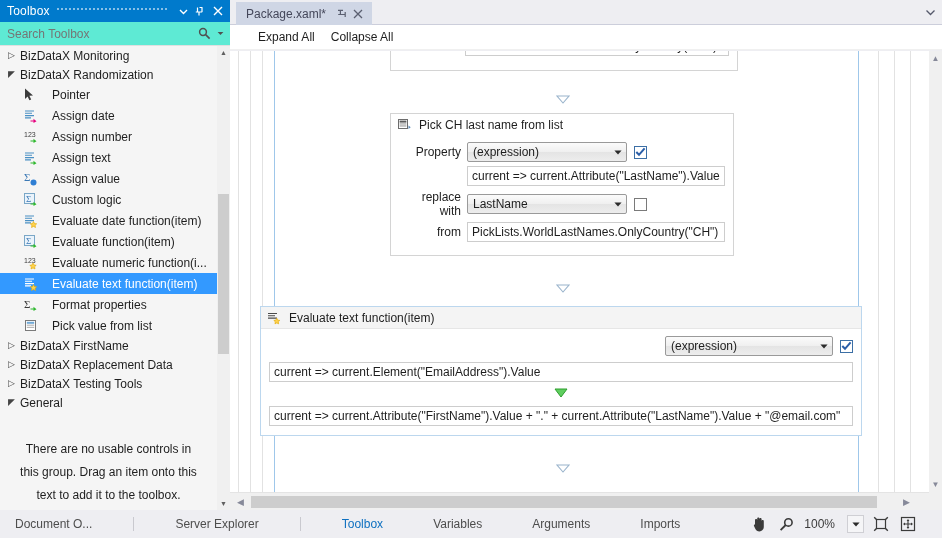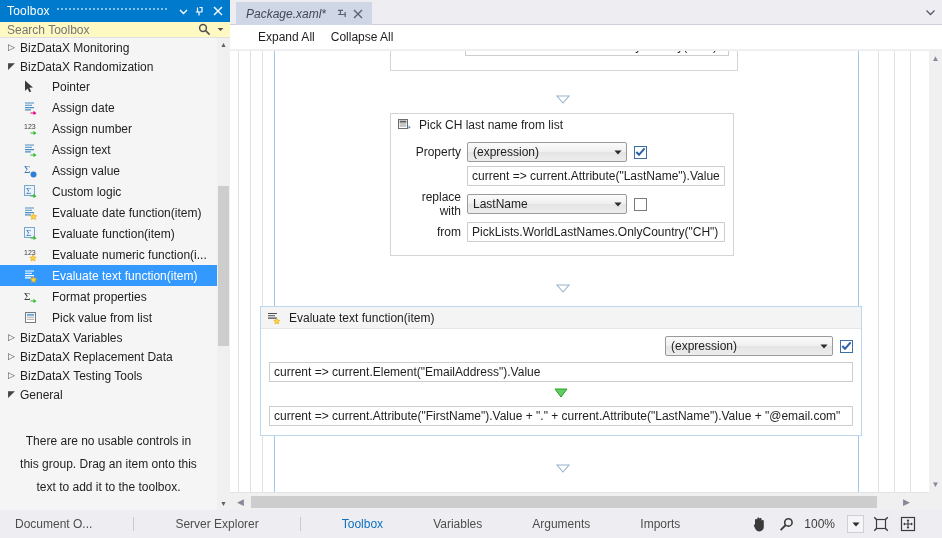--- a/index.html
+++ b/index.html
@@ -34,21 +34,21 @@
     background-repeat: repeat-x;
   }
   .tb-ico {
     width: 17px; height: 18px; flex: none;
     display: flex; align-items: center; justify-content: center;
     color: #fff; cursor: default;
   }
   .tb-ico svg { display: block; }
 
   .tb-search {
-    height: 16px; background: #fef9c3; border-bottom: 1px solid #e0e0e0;
+    height: 24px; background: #5eead4; border-bottom: 1px solid #e0e0e0;
     display: flex; align-items: center; padding: 0 4px 0 7px; flex: none;
     position: relative;
   }
   .tb-search-input {
     flex: 1; border: 0; background: transparent; outline: none;
     font-family: "Liberation Sans", sans-serif; font-size: 12px; color: #6d6d6d;
     padding: 0;
   }
   .tb-search-icons { display: flex; align-items: center; gap: 2px; }
 
@@ -96,21 +96,21 @@
     position: absolute; left: 230px; top: 0; right: 0; height: 510px;
     background: #eeeef2;
   }
   .tabstrip {
     height: 25px; background: #eeeef2; position: relative;
     border-bottom: 1px solid #cccedb;
   }
   .tab {
     position: absolute; left: 6px; top: 2px; height: 23px;
     background: #cfd6e5; display: flex; align-items: center;
-    padding: 0 6px 0 10px; font-size: 12px; color: #44475a; font-style: italic;
+    padding: 0 6px 0 10px; font-size: 12px; color: #44475a;
   }
   .tab .t-label { margin-right: 8px; }
   .tab .t-btn {
     width: 16px; height: 16px; display: flex; align-items: center;
     justify-content: center; color: #5a5f70;
   }
   .tab-dropdown {
     position: absolute; right: 4px; top: 4px; width: 16px; height: 16px;
     display: flex; align-items: center; justify-content: center; color: #55596b;
     font-size: 9px;
@@ -431,21 +431,21 @@
                 <rect x="2.8" y="2.8" width="7.4" height="2" fill="#6fa8d6"></rect>
                 <rect x="2.8" y="5.6" width="7.4" height="1.2" fill="#b9b9b9"></rect>
                 <rect x="2.8" y="7.8" width="7.4" height="1.2" fill="#b9b9b9"></rect>
               </svg>
           </span>
           <span class="lbl">Pick value from list</span>
         </div>
 
         <div class="tb-group">
           <span class="tri">▷</span>
-          <span>BizDataX Variables</span>
+          <span>BizDataX FirstName</span>
         </div>
         <div class="tb-group">
           <span class="tri">▷</span>
           <span>BizDataX Replacement Data</span>
         </div>
         <div class="tb-group">
           <span class="tri">▷</span>
           <span>BizDataX Testing Tools</span>
         </div>
         <div class="tb-group">

